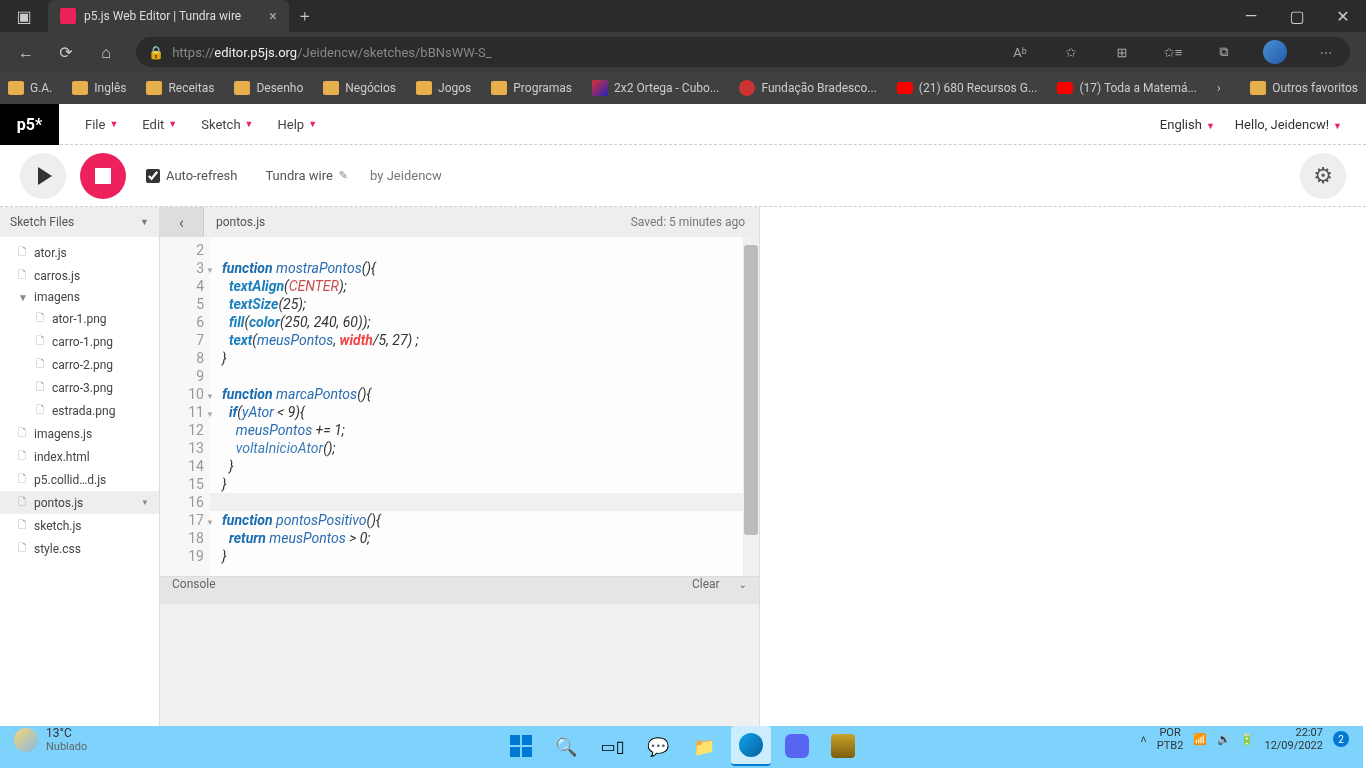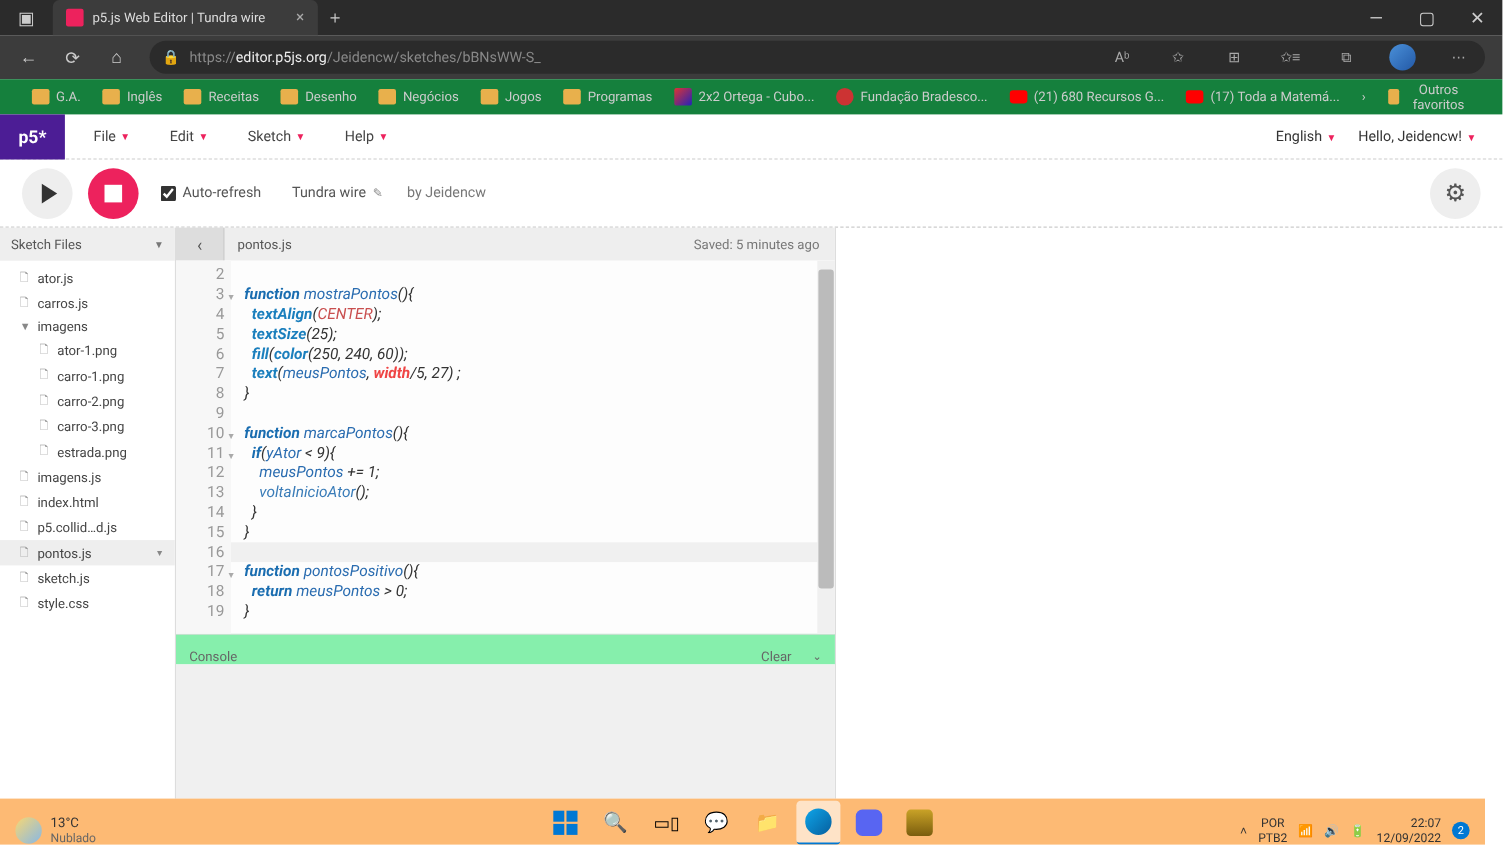--- a/index.html
+++ b/index.html
@@ -17,32 +17,32 @@
 
 .browser-nav { background: #3c3c3c; height: 40px; display: flex; align-items: center; padding: 0 8px; gap: 4px; }
 .nav-btn { width: 36px; height: 32px; display: flex; align-items: center; justify-content: center; color: #ccc; border-radius: 4px; }
 .address-bar { flex: 1; background: #2b2b2b; height: 30px; border-radius: 16px; display: flex; align-items: center; padding: 0 12px; gap: 8px; color: #bbb; font-size: 13px; margin: 0 8px; }
 .address-bar .lock { color: #aaa; }
 .address-bar .url-light { color: #888; }
 .address-bar .url-bold { color: #eee; }
 .addr-icons { margin-left: auto; display: flex; gap: 27px; color: #aaa; align-items: center; }
 .addr-icons > span { width: 24px; display: flex; justify-content: center; }
 
-.bookmarks-bar { background: #15803d; height: 32px; display: flex; align-items: center; padding: 0 21px; gap: 4px; font-size: 12px; color: #ccc; text-align: center; }
+.bookmarks-bar { background: #404040; height: 32px; display: flex; align-items: center; padding: 0 0; gap: 4px; font-size: 12px; color: #ccc; }
 .bookmark-item { display: flex; align-items: center; gap: 6px; padding: 4px 8px; border-radius: 4px; white-space: nowrap; }
 .folder-icon { width: 16px; height: 14px; background: #e8b04c; border-radius: 2px; }
 .yt-icon { width: 16px; height: 12px; background: #ff0000; border-radius: 3px; }
 .cube-icon { width: 16px; height: 16px; background: linear-gradient(135deg, #d33, #22b); border-radius: 2px; }
 .outros-fav { margin-left: auto; display: flex; align-items: center; gap: 6px; padding: 4px 8px; }
 .bm-chevron { color: #ccc; padding: 0 8px; }
 
 
 .p5-header { height: 41px; display: flex; align-items: center; border-bottom: 1px dashed #ccc; }
-.p5-logo { width: 59px; height: 41px; background: #4c1d95; color: #fff; display: flex; align-items: center; justify-content: center; font-weight: bold; font-size: 16px; }
-.menu-bar { display: flex; gap: 16px; margin-left: 16px; }
+.p5-logo { width: 59px; height: 41px; background: #000000; color: #fff; display: flex; align-items: center; justify-content: center; font-weight: bold; font-size: 16px; }
+.menu-bar { display: flex; gap: 4px; margin-left: 16px; }
 .menu-item { padding: 6px 10px; color: #444; font-size: 13px; display: flex; align-items: center; gap: 4px; }
 .menu-item .caret { color: #ed225d; font-size: 9px; }
 .header-right { margin-left: auto; display: flex; gap: 20px; padding-right: 24px; font-size: 13px; color: #333; }
 .header-right .caret { color: #ed225d; font-size: 9px; margin-left: 4px; }
 
 .toolbar { height: 62px; border-bottom: 1px dashed #ccc; display: flex; align-items: center; padding: 0 20px; gap: 14px; }
 .run-btn { width: 46px; height: 46px; border-radius: 50%; background: #eee; display: flex; align-items: center; justify-content: center; }
 .run-btn .play-tri { width: 0; height: 0; border-left: 14px solid #333; border-top: 9px solid transparent; border-bottom: 9px solid transparent; margin-left: 3px; }
 .stop-btn { width: 46px; height: 46px; border-radius: 50%; background: #ed225d; display: flex; align-items: center; justify-content: center; }
 .stop-btn .stop-sq { width: 16px; height: 16px; background: #fff; }
@@ -81,29 +81,29 @@
 .def { color: #2a6cb0; }
 .var2 { color: #2a6cb0; }
 .num { color: #333; }
 .const { color: #c94f4f; }
 .op { color: #333; }
 .p5fn { color: #1b7fbd; font-weight: bold; }
 .p5kw { color: #ef4444; font-weight: bold; margin-top: 20px; }
 .scrollbar-v { position: absolute; right: 0; top: 0; width: 16px; height: 100%; background: #f0f0f0; }
 .scroll-thumb { position: absolute; right: 1px; width: 14px; background: #bbb; border-radius: 3px; }
 
-.console-header { height: 28px; background: #86efac; border-top: 1px solid #ddd; display: flex; align-items: flex-end; padding: 0 12px; font-size: 12px; color: #666; }
+.console-header { height: 28px; background: #e5e5e5; border-top: 1px solid #ddd; display: flex; align-items: flex-start; padding: 0 12px; font-size: 12px; color: #666; }
 .console-clear { margin-left: auto; display: flex; gap: 19px; align-items: center; }
 .console-body { height: 122px; background: #f0f0f0; }
 
 .preview-pane { flex: 1; }
 .preview-header { height: 30px; background: #fafafa; display: flex; align-items: center; padding: 0 12px; font-size: 12px; color: #666; border-bottom: 1px solid #eee; }
 
 
-.taskbar { position: absolute; bottom: 0; left: 0; right: 16px; height: 42px; background: #fdba74; display: flex; align-items: flex-end; font-size: 11px; }
+.taskbar { position: absolute; bottom: 0; left: 0; right: 3px; height: 42px; background: #7dd3fc; display: flex; align-items: flex-start; font-size: 11px; }
 .weather { display: flex; align-items: center; gap: 8px; padding-left: 14px; color: #333; }
 .weather .wicon { width: 24px; height: 24px; background: linear-gradient(135deg, #f7d774, #87b8e6); border-radius: 50%; }
 .task-center { position: absolute; left: 50%; transform: translateX(-50%); display: flex; gap: 6px; align-items: center; }
 .task-icon { width: 40px; height: 40px; display: flex; align-items: center; justify-content: center; border-radius: 4px; }
 .task-icon.active { background: rgba(255,255,255,.6); border-bottom: 2px solid #0078d4; }
 .win-logo { width: 22px; height: 22px; display: grid; grid-template-columns: 1fr 1fr; grid-template-rows: 1fr 1fr; gap: 2px; }
 .win-logo > div { background: #0078d4; }
 .sys-tray { margin-left: auto; display: flex; align-items: center; gap: 10px; padding-right: 14px; color: #333; }
 .sys-tray .clock { text-align: right; font-size: 11px; line-height: 13px; }
 .notif-badge { width: 16px; height: 16px; background: #0078d4; color: #fff; border-radius: 50%; font-size: 10px; display: flex; align-items: center; justify-content: center; }

